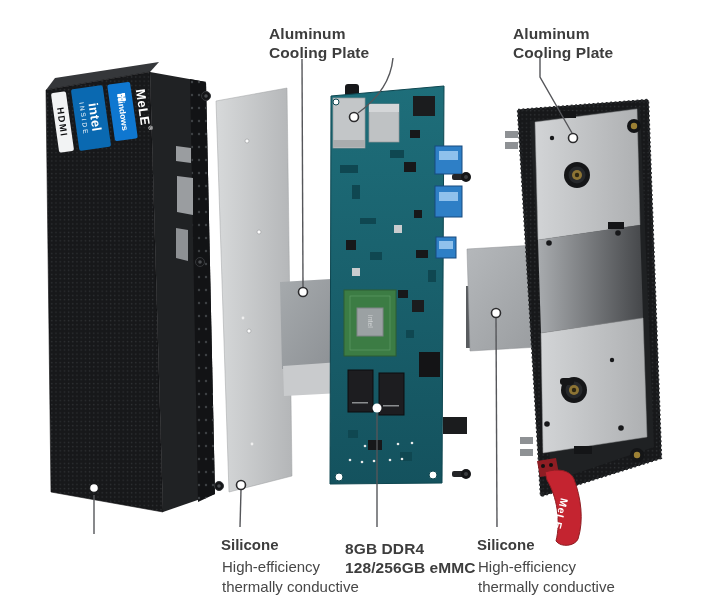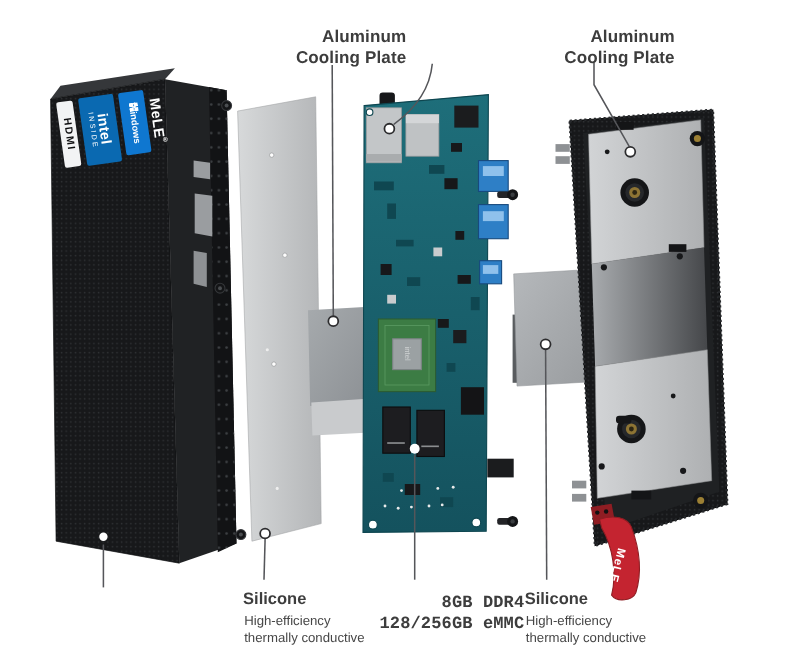--- a/index.html
+++ b/index.html
@@ -1,22 +1,22 @@
 <!DOCTYPE html>
 <html style="--background: #ffffff; --label-text: #3d3d3d; --sub-label-text: #474747; --callout-line: #55565a; --case-black: #17181a; --pcb-teal: #1a6571; --aluminum: #c7c9cb; --silicone-gray: #9aa0a5; --usb-blue: #2e7fc6; --intel-badge-blue: #0a69b1; --windows-badge-blue: #0f77d0; --cpu-green: #3c7c44; --brand-red: #c42430;"><head>
 <meta charset="utf-8">
 <style>
   html,body{margin:0;padding:0;background:#fff;}
   .stage{position:relative;width:720px;height:600px;background:var(--background,#fff);
          overflow:hidden;font-family:"Liberation Sans",sans-serif;}
   .stage svg{position:absolute;left:0;top:0;}
   .callout-text{position:absolute;font-size:15.5px;font-weight:700;color:var(--label-text);
-                line-height:1.24;white-space:pre-line;letter-spacing:.1px;text-align:right;}
+                line-height:1.24;white-space:pre-line;letter-spacing:.1px;}
   .silicone-title{position:absolute;font-size:15px;font-weight:700;color:var(--label-text);}
-  .callout-sub{position:absolute;font-size:12px;font-weight:400;color:var(--sub-label-text);
+  .callout-sub{position:absolute;font-size:15px;font-weight:400;color:var(--sub-label-text);
                line-height:1.3;white-space:pre-line;}
   .callout-line{stroke:var(--callout-line);stroke-width:1.4;fill:none;}
   .callout-dot{fill:#ffffff;stroke:#2c2c2e;stroke-width:1.6;}
   .callout-dot.plain{stroke:none;}
   .badge{position:absolute;display:flex;align-items:center;justify-content:center;border-radius:2px;}
   .hdmi-badge{left:55px;top:92px;width:15px;height:60px;background:#f2f3f4;transform:rotate(-8deg);}
   .hdmi-badge span{writing-mode:vertical-rl;font-size:9.5px;font-weight:700;color:#0d0d0f;letter-spacing:1.5px;}
   .intel-badge{left:75px;top:87px;width:32px;height:62px;background:var(--intel-badge-blue);transform:rotate(-8deg);}
   .intel-inner{width:62px;transform:rotate(90deg);text-align:center;color:#fff;line-height:1;}
   .intel-name{display:block;font-size:13px;font-weight:700;letter-spacing:.4px;}
@@ -301,19 +301,19 @@
     <span>MeLE</span>
   </div>
 
   <div class="callout-text" style="left:269px;top:24px;">Aluminum
 Cooling Plate</div>
   <div class="callout-text" style="left:513px;top:24px;">Aluminum
 Cooling Plate</div>
   <div class="silicone-title" style="left:221px;top:536px;">Silicone</div>
   <div class="callout-sub" style="left:222px;top:557px;">High-efficiency
 thermally conductive</div>
-  <div class="callout-text" style="left:345px;top:539px;font-family:Liberation Mono, monospace;">8GB DDR4
+  <div class="callout-text" style="left:345px;top:539px;">8GB DDR4
 128/256GB eMMC</div>
   <div class="silicone-title" style="left:477px;top:536px;">Silicone</div>
   <div class="callout-sub" style="left:478px;top:557px;">High-efficiency
 thermally conductive</div>
 
 </div>
 
 </body></html>

